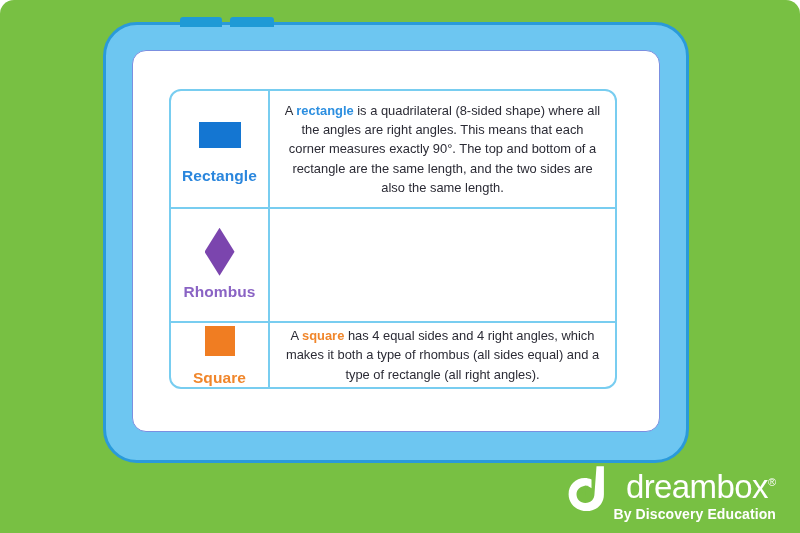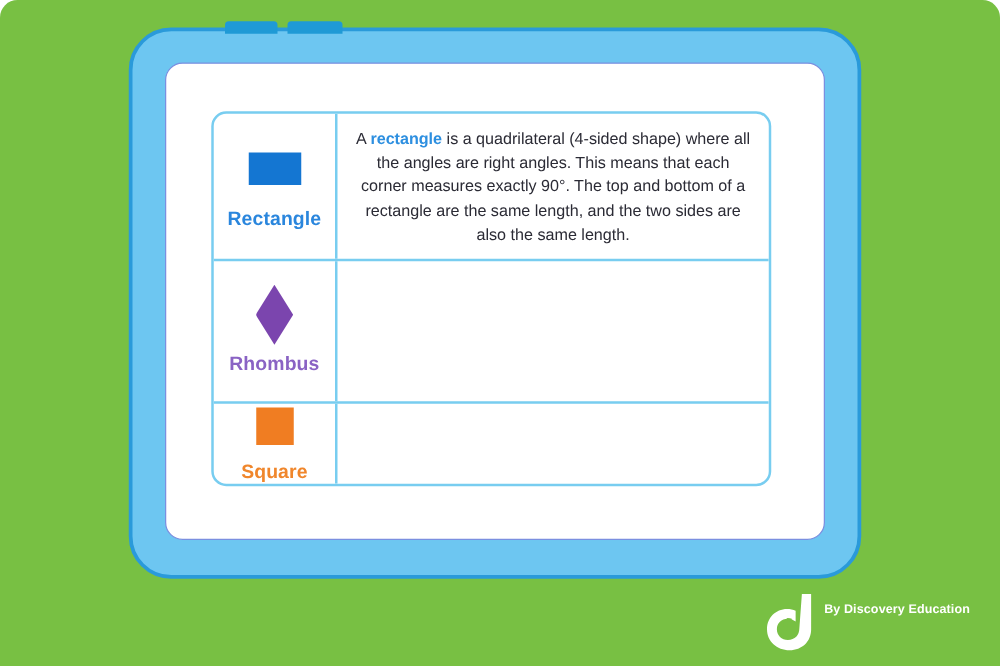--- a/index.html
+++ b/index.html
@@ -173,21 +173,21 @@
     letter-spacing: -0.6px;
     position: relative;
     white-space: nowrap;
   }
   .logo-reg {
     font-size: 11px;
     vertical-align: super;
     letter-spacing: 0;
   }
   .logo-tag {
-    font-size: 10px;
+    font-size: 14px;
     font-weight: bold;
     color: #ffffff;
     line-height: 1;
     margin-top: 4px;
     letter-spacing: 0.1px;
     white-space: nowrap;
   }
 </style>
 </head>
 <body>
@@ -204,52 +204,56 @@
       <div class="shape-table">
 
         <div class="shape-row row-rectangle">
           <div class="cell-shape">
             <div class="glyph-wrap">
               <div class="glyph-rect"></div>
             </div>
             <div class="shape-label lbl-rectangle">Rectangle</div>
           </div>
           <div class="cell-desc">
-            <p class="desc-text"><span>A </span><span class="kw kw-rectangle">rectangle</span><span> is a quadrilateral (4-sided shape) where all the angles are right angles. This means that each corner measures exactly 90°. The top and bottom of a rectangle are the same length, and the two sides are also the same length.</span></p>
+            <p class="desc-text"><span>A </span><span class="kw kw-rectangle">rectangle</span><span> is a quadrilateral (8-sided shape) where all the angles are right angles. This means that each corner measures exactly 90°. The top and bottom of a rectangle are the same length, and the two sides are also the same length.</span></p>
           </div>
         </div>
 
         <div class="shape-row row-rhombus">
           <div class="cell-shape">
             <div class="glyph-wrap">
               <div class="glyph-rhombus"></div>
             </div>
             <div class="shape-label lbl-rhombus">Rhombus</div>
           </div>
         </div>
 
         <div class="shape-row row-square">
           <div class="cell-shape">
             <div class="glyph-wrap">
               <div class="glyph-square"></div>
             </div>
             <div class="shape-label lbl-square">Square</div>
+          </div>
+          <div class="cell-desc">
+            <p class="desc-text"><span>A </span><span class="kw kw-square">square</span><span> has 4 equal sides and 4 right angles, which makes it both a type of rhombus (all sides equal) and a type of rectangle (all right angles).</span></p>
           </div>
         </div>
 
       </div>
     </div>
   </div>
 
   <div class="logo">
     <svg class="logo-mark" viewBox="0 0 44 48">
       <path fill="#ffffff" d="M32.5 2.2 h7.4 v28.3 c0 9.6 -7.4 16.6 -17.2 16.6 C12.4 47.1 4.6 40.0 4.6 30.3
                c0 -9.2 6.9 -16.2 16.0 -16.2 c2.6 0 4.9 0.5 6.9 1.5 v8.6 c-1.8 -1.5 -4.0 -2.3 -6.4 -2.3
                c-4.9 0 -8.6 3.6 -8.6 8.4 c0 4.9 3.8 8.6 8.8 8.6 c5.6 0 9.2 -3.7 9.2 -9.5 z"></path>
       <path fill="#78c043" d="M21.0 21.4 c-1.9 1.0 -3.2 2.9 -3.2 5.1 c0 2.4 1.5 4.4 3.7 5.2
                c-0.3 -0.9 -0.5 -1.9 -0.5 -3.0 c0 -2.9 1.5 -5.4 3.9 -6.6 c-1.2 -0.5 -2.5 -0.7 -3.9 -0.7 z"></path>
     </svg>
     <div class="logo-textblock">
+      <div class="logo-word"><span>dreambox</span><span class="logo-reg">®</span></div>
       <div class="logo-tag">By Discovery Education</div>
     </div>
   </div>
 
 </div>
 
 </body></html>

